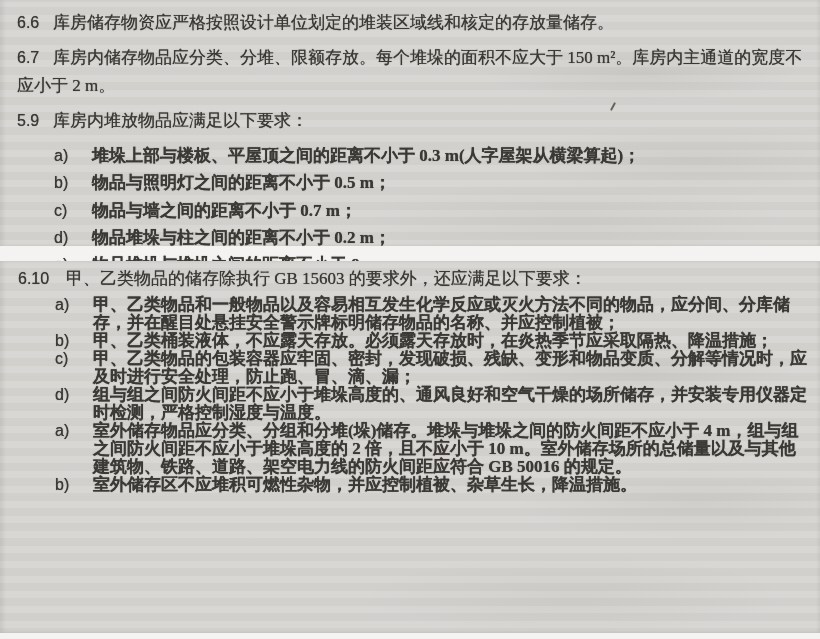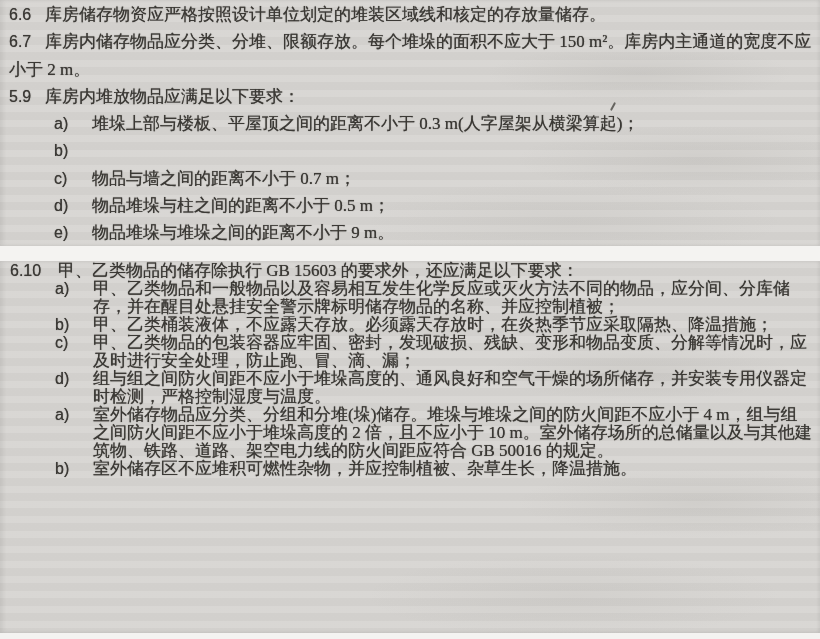--- a/index.html
+++ b/index.html
@@ -22,30 +22,30 @@
       radial-gradient(220px 40px at 78% 30%, rgba(120,118,112,0.10), rgba(120,118,112,0) 70%),
       radial-gradient(260px 50px at 85% 65%, rgba(120,118,112,0.09), rgba(120,118,112,0) 70%),
       radial-gradient(300px 60px at 70% 90%, rgba(120,118,112,0.07), rgba(120,118,112,0) 70%);
     color:#3b3935;
     font-size:17px;
     text-shadow:0 0 0.8px rgba(48,46,42,0.85);
     box-shadow:inset 3px 0 4px rgba(0,0,0,0.07), inset -2px 0 3px rgba(0,0,0,0.05);
   }
   .block1{top:0;height:246px;line-height:27.3px;padding:1px 8px 0 9px;}
   .block2{top:261px;height:372px;line-height:18px;padding:1px 8px 0 10px;}
-  .clause{margin:0;}
+  .clause{margin:8px;}
   .num{display:inline-block;font-family:"Liberation Sans","DejaVu Sans",sans-serif;font-size:16px;}
   .block1 .num{min-width:36px;}
   .block2 .num{min-width:48px;}
   .subitem{display:flex;align-items:flex-start;padding-left:45px;}
   .subitem .ilabel{
     flex:0 0 38px;
     font-family:"Liberation Sans","DejaVu Sans",sans-serif;font-size:16px;
   }
-  .subitem .itext{flex:1;}
+  .subitem .itext{flex:1;font-weight:bold;}
   .speck{
     position:absolute;left:612px;top:102px;width:2px;height:9px;
     background:#4a4844;transform:rotate(28deg);border-radius:1px;opacity:.8;
   }
 </style>
 </head>
 <body>
 
 <div class="page">
 
@@ -58,28 +58,29 @@
     </p>
     <p class="clause">
       <span class="num">5.9</span><span class="txt">库房内堆放物品应满足以下要求：</span>
     </p>
     <div class="subitem">
       <span class="ilabel">a)</span>
       <span class="itext">堆垛上部与楼板、平屋顶之间的距离不小于 0.3 m(人字屋架从横梁算起)；</span>
     </div>
     <div class="subitem">
       <span class="ilabel">b)</span>
+      <span class="itext">物品与照明灯之间的距离不小于 0.5 m；</span>
     </div>
     <div class="subitem">
       <span class="ilabel">c)</span>
       <span class="itext">物品与墙之间的距离不小于 0.7 m；</span>
     </div>
     <div class="subitem">
       <span class="ilabel">d)</span>
-      <span class="itext">物品堆垛与柱之间的距离不小于 0.5 m；</span>
+      <span class="itext">物品堆垛与柱之间的距离不小于 0.2 m；</span>
     </div>
     <div class="subitem">
       <span class="ilabel">e)</span>
       <span class="itext">物品堆垛与堆垛之间的距离不小于 9 m。</span>
     </div>
     <span class="speck"></span>
   </section>
 
   <section class="scan-block block2">
     <p class="clause">

